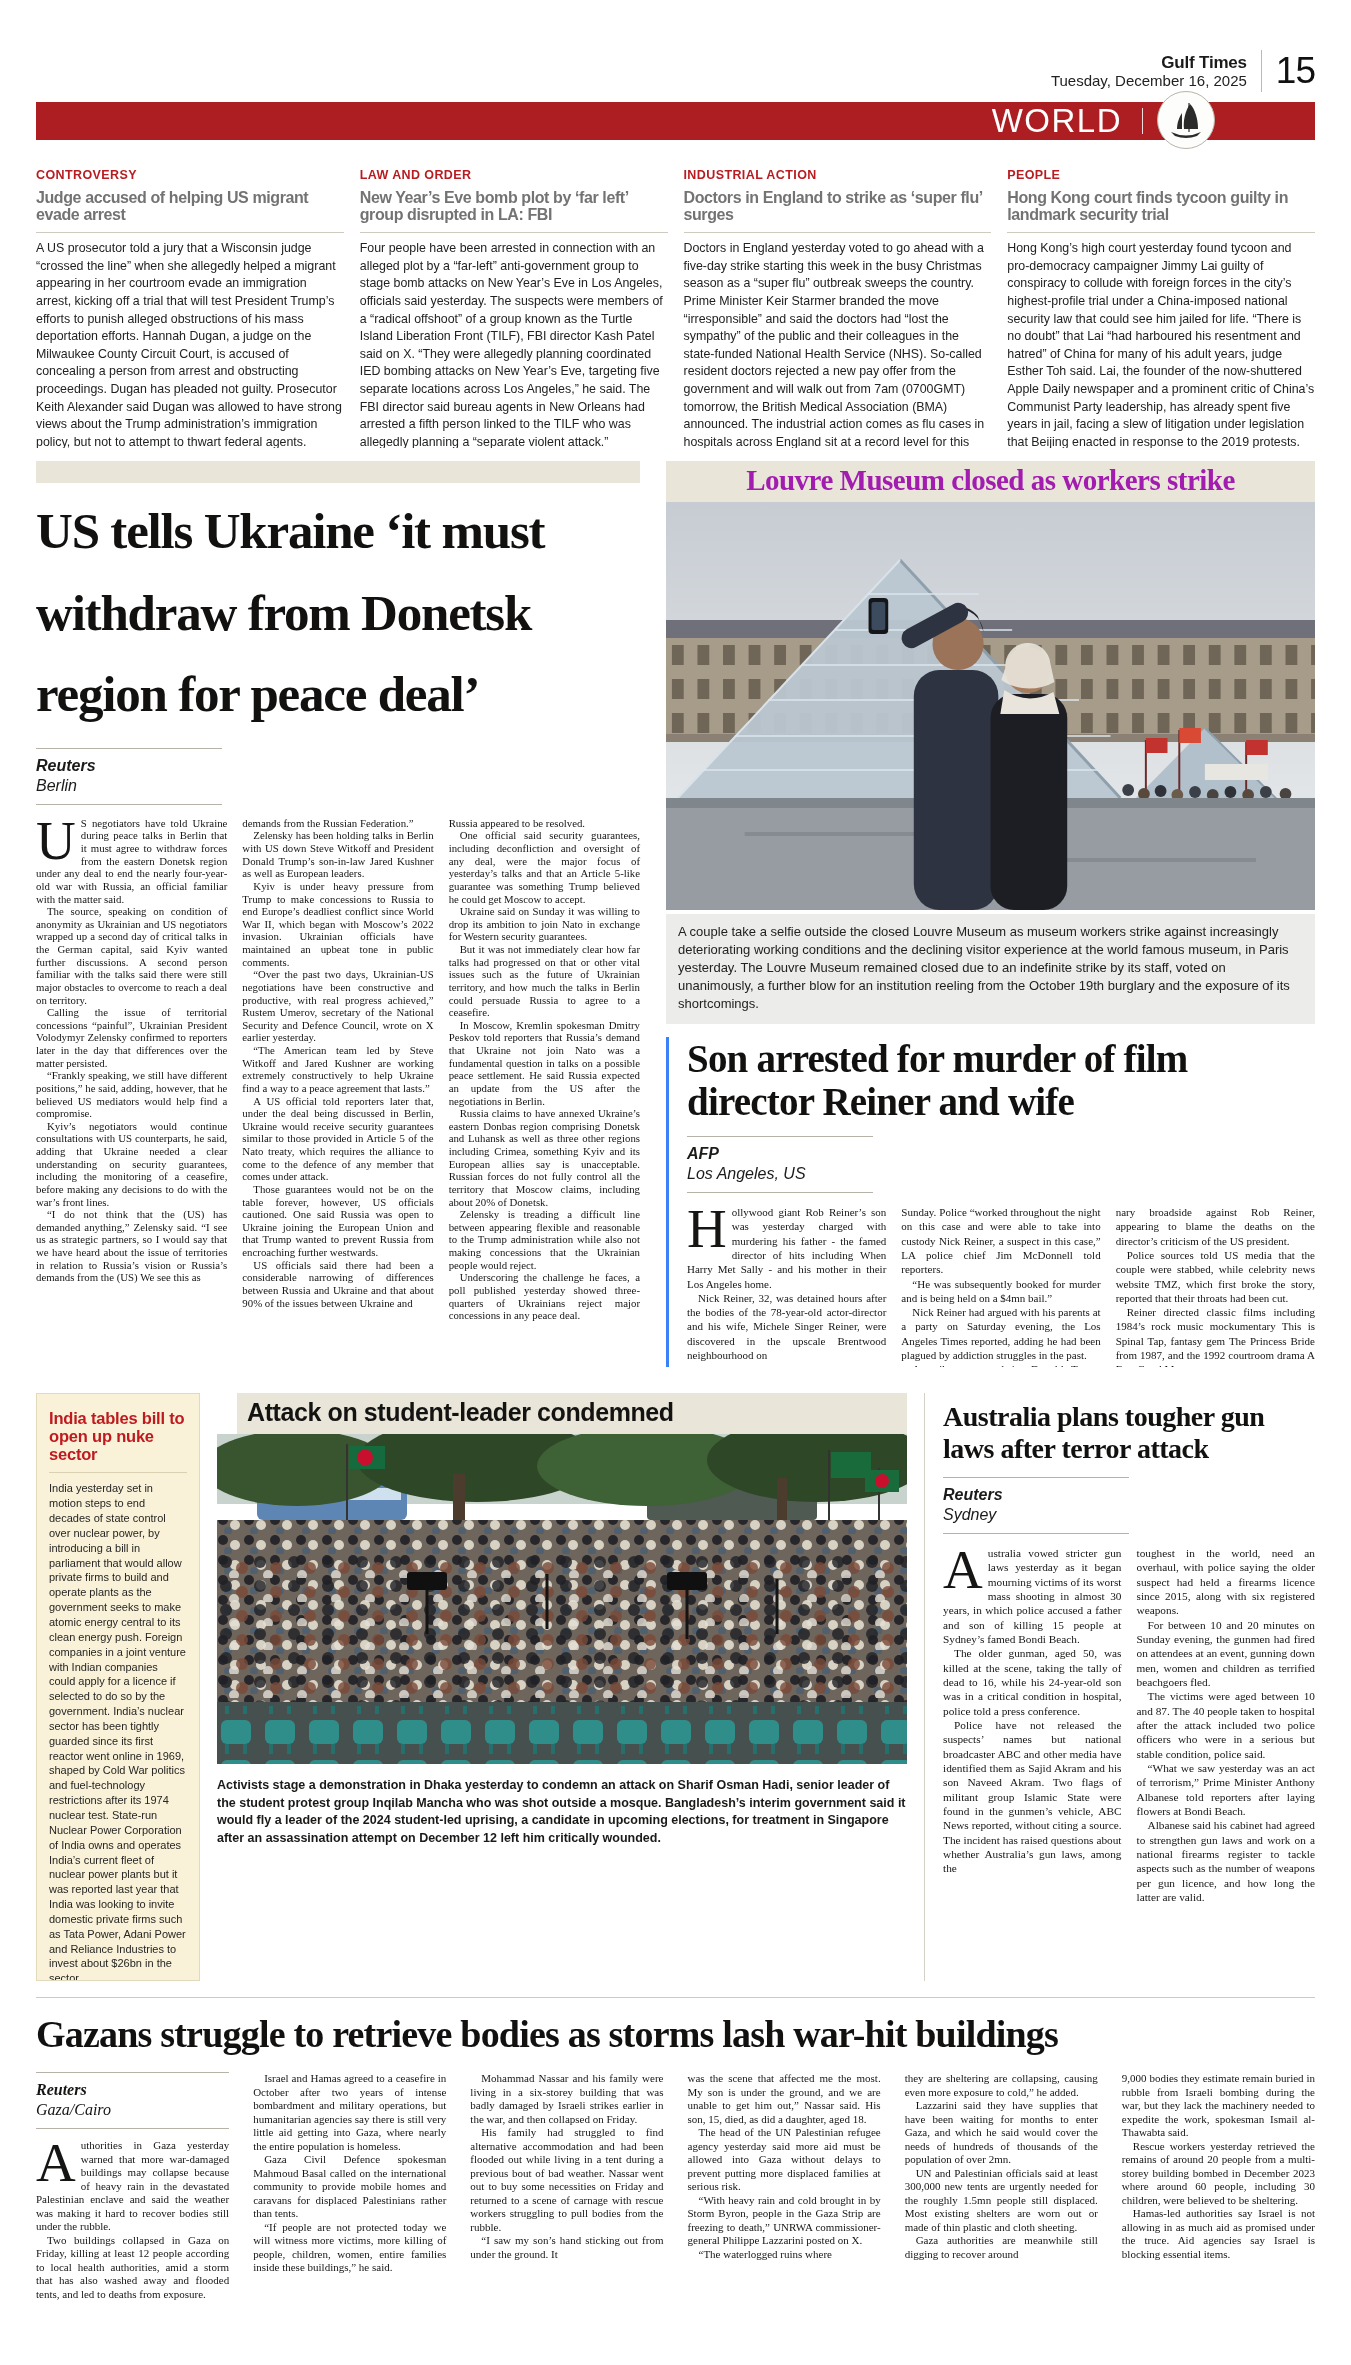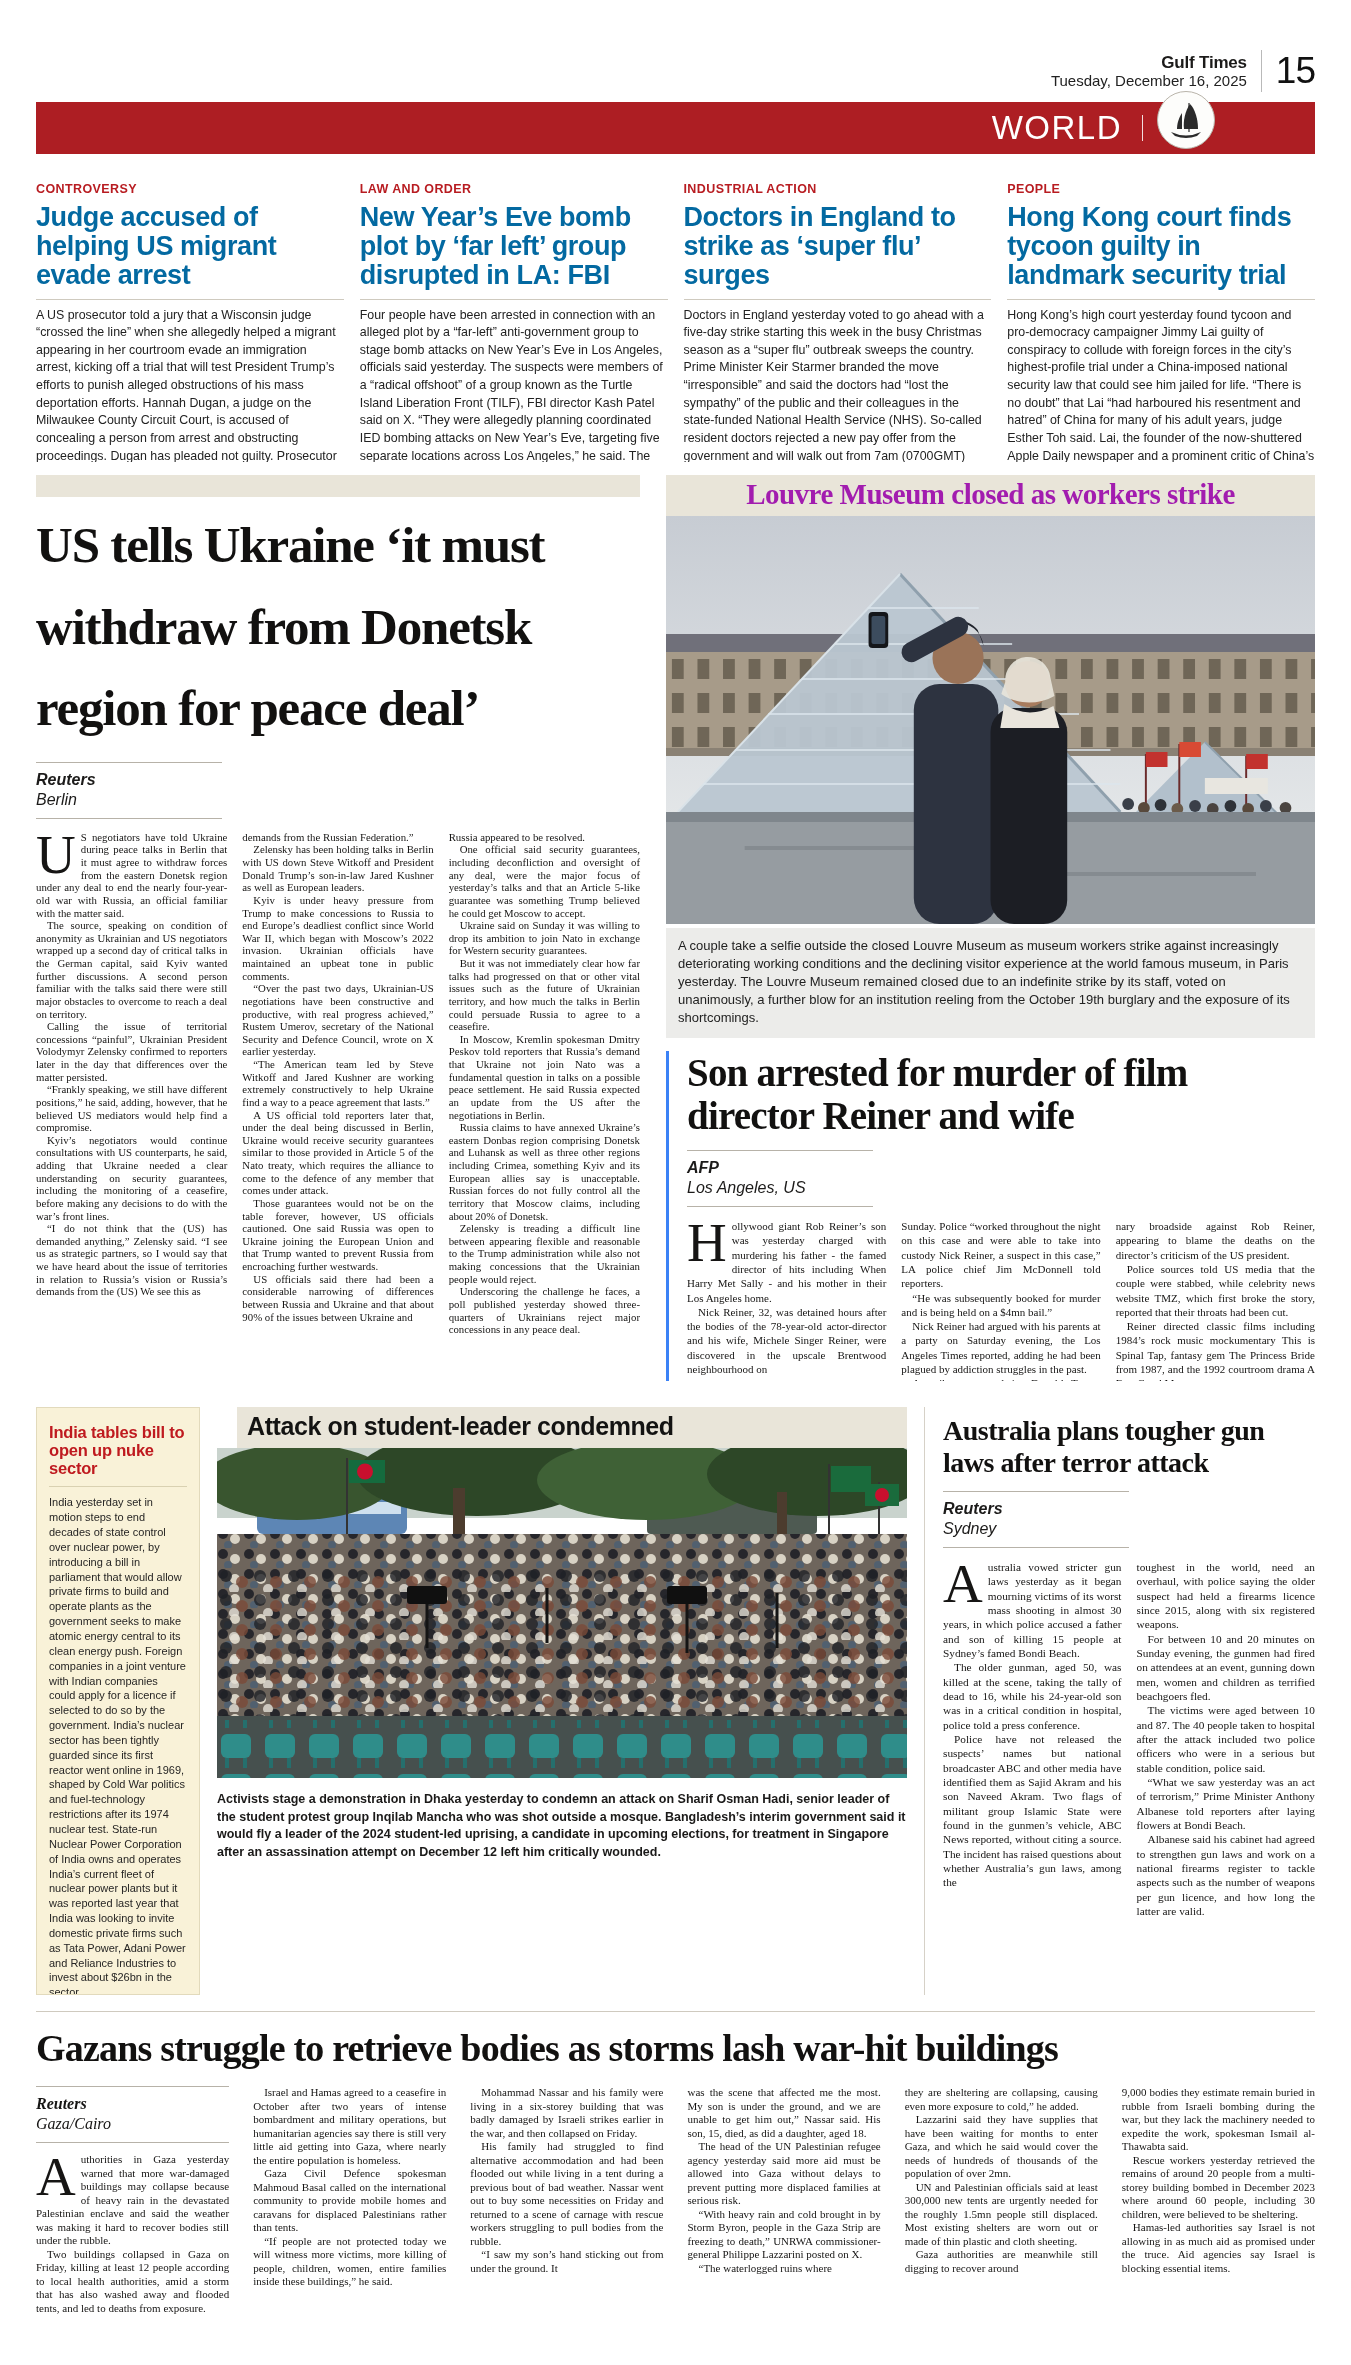--- a/index.html
+++ b/index.html
@@ -14,34 +14,34 @@
   
   .masthead { padding-top:50px; display:flex; justify-content:flex-end; align-items:center; }
   .mast-text { text-align:right; line-height:1.15; }
   .mast-paper { font-weight:bold; font-size:17px; letter-spacing:-.2px; }
   .mast-date { font-size:15px; color:#222; }
   .mast-div { width:1px; height:42px; background:#b9b9b9; margin:0 14px; }
   .mast-page { font-size:37px; letter-spacing:-1px; color:#111; }
 
   
   .banner {
-    margin:10px 36px 0 36px; height:52px; background:#ad1e23; position:relative;
+    margin:10px 36px 0 36px; height:38px; background:#ad1e23; position:relative;
     display:flex; align-items:center; justify-content:flex-end;
   }
   .banner-word { color:#fff; font-size:33px; letter-spacing:1.5px; font-weight:400; margin-right:20px; }
   .banner-sep { width:1px; height:26px; background:rgba(255,255,255,.85); margin-right:22px; }
   .banner-logo {
     position:absolute; right:100px; top:-11px; width:58px; height:58px; border-radius:50%;
     background:#fdfdfb; border:1px solid #b9b4aa; display:flex; align-items:center; justify-content:center;
   }
 
   
   .briefs { display:grid; grid-template-columns:repeat(4,1fr); gap:16px; margin-top:28px; height:280px; overflow:hidden; }
   .kicker { color:#b81c21; font-weight:bold; font-size:12.5px; letter-spacing:.4px; }
-  .brief h3 { font-size:27px; line-height:1.07; margin:7px 0 0 0; letter-spacing:-.4px; color:#0369a1; }
+  .brief h3 { font-size:16px; line-height:1.07; margin:7px 0 0 0; letter-spacing:-.4px; color:#737373; }
   .brief .rule { border-top:1px solid #cfcabf; margin:9px 0 7px; }
   .brief p { margin:0; font-size:12.4px; line-height:1.42; color:#222; }
 
   
   .byline { border-top:1px solid #b7b2a8; border-bottom:1px solid #b7b2a8; padding:7px 0 8px; width:186px; font-size:16px; line-height:1.25;font-style:italic; }
   .byline .agency { font-weight:bold; }
   .cols { display:flex; gap:15px; margin-top:12px; }
   .col { flex:1; min-width:0; text-align:justify; font-family:"Liberation Serif", serif; color:#161514; }
   .col p { margin:0; text-indent:11px; }
   .col p.np { text-indent:0; }

